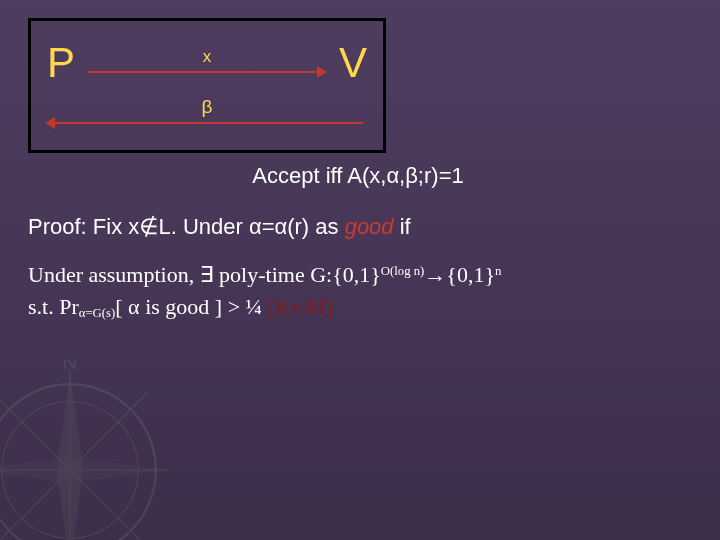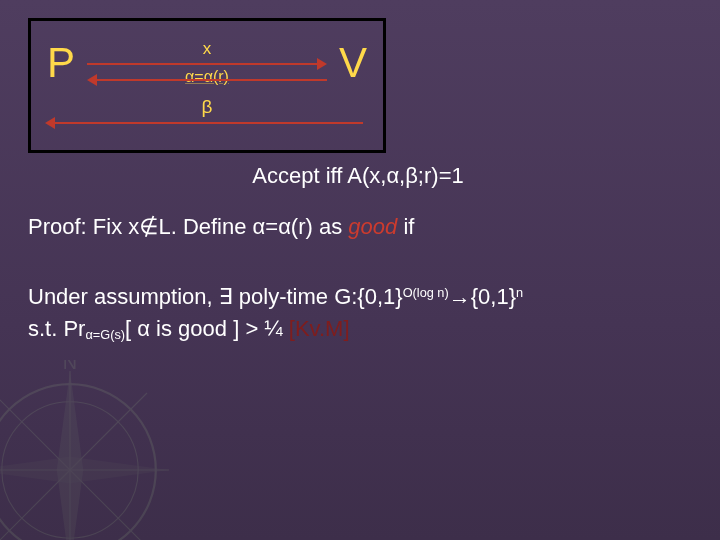--- a/index.html
+++ b/index.html
@@ -135,24 +135,25 @@
 
   .proof-block {
     margin-top: 22px;
     font-size: 22px;
     line-height: 1.45;
     color: #fff;
   }
   .good { color: #cc3b2e; font-style: italic; margin-top: 40px; }
 
   .under-block {
-    margin-top: 38px;
+    margin-top: 16px;
     font-size: 22px;
     line-height: 1.45;
     color: #fff;
+    font-family: Liberation Serif, serif;
   }
   .cite { color: #7f1d1d; }
   sub.tiny { font-size: 0.58em; vertical-align: -0.25em; }
   sup.tiny { font-size: 0.58em; vertical-align: 0.55em; }
 </style>
 </head>
 <body>
 
 <div class="compass">
   <svg viewBox="0 0 200 200">
@@ -175,38 +176,34 @@
   <div class="top-row">
 
     <div class="diagram">
       <div class="diagram-row1">
         <div class="big-letter">P</div>
         <div class="arrows-col">
           <div class="x-label">x</div>
           <div class="arrow-wrap">
             <div class="arrow-right"></div>
           </div>
-          <div class="arrow-wrap" style="margin-top:2px">
-            <span class="alpha-r">α=α(r)</span>
-            <div class="arrow-left"></div>
-          </div>
         </div>
         <div class="big-letter">V</div>
       </div>
       <div class="diagram-row2">
         <span class="beta-label">β</span>
         <div class="beta-arrow-left"></div>
       </div>
     </div>
   </div>
 
   <div class="accept-line">Accept iff A(x,α,β;r)=1</div>
 
   <div class="proof-block">
-    <span>Proof:</span><span> Fix x∉L. Define α=α(r) as </span><span class="good">good</span><span> if</span><br>
+    <span>Proof:</span><span> Fix x∉L. Under α=α(r) as </span><span class="good">good</span><span> if</span><br>
   </div>
 
   <div class="under-block">
     <span>Under assumption, ∃ poly-time G:{0,1}</span><sup class="tiny">O(log n)</sup><span>→</span><span>{0,1}</span><sup class="tiny">n</sup><br>
     <span>s.t. Pr</span><sub class="tiny">α=G(s)</sub><span>[ α is good ] &gt; ¼  </span><span class="cite">[Kv.M]</span>
   </div>
 
 </div>
 
 </body></html>

